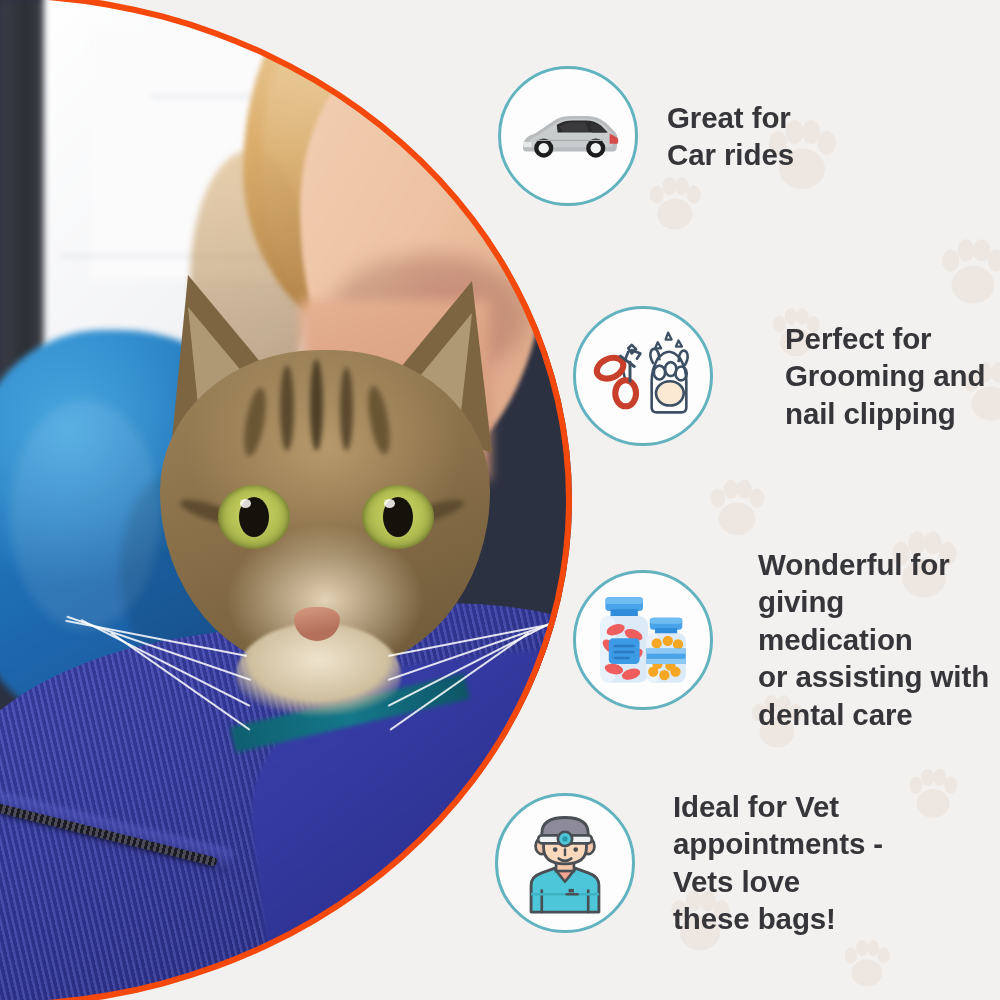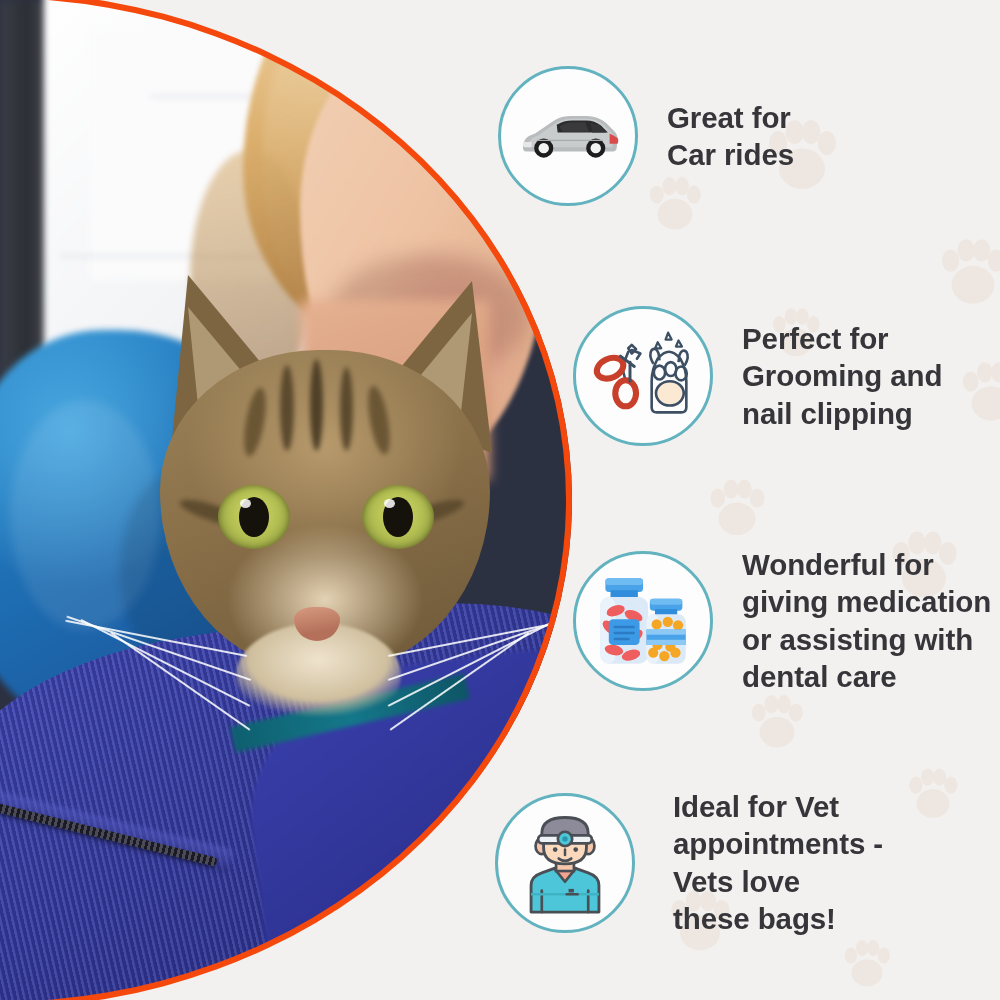--- a/index.html
+++ b/index.html
@@ -331,23 +331,23 @@
     line-height: 1.27;
     font-weight: bold;
     color: #36363a;
     letter-spacing: -.1px;
     white-space: pre-line;
   }
 
   
   #feature-0 { left: 498px; top: 66px; }
   #feature-0 .feature-text { margin-left: 29px; }
-  #feature-1 { left: 573px; top: 306px; }
+  #feature-1 { left: 573px; top: 306px; gap: 43px; }
   #feature-1 .feature-text { margin-left: 29px; }
-  #feature-2 { left: 573px; top: 546px; }
+  #feature-2 { left: 573px; top: 546px; gap: 16px; }
   #feature-2 .feature-text { margin-left: 29px; }
   #feature-3 { left: 495px; top: 788px; }
   #feature-3 .feature-text { margin-left: 38px; }
 </style>
 </head>
 <body>
 
 <div id="canvas">
 
   <div class="paw-layer">

